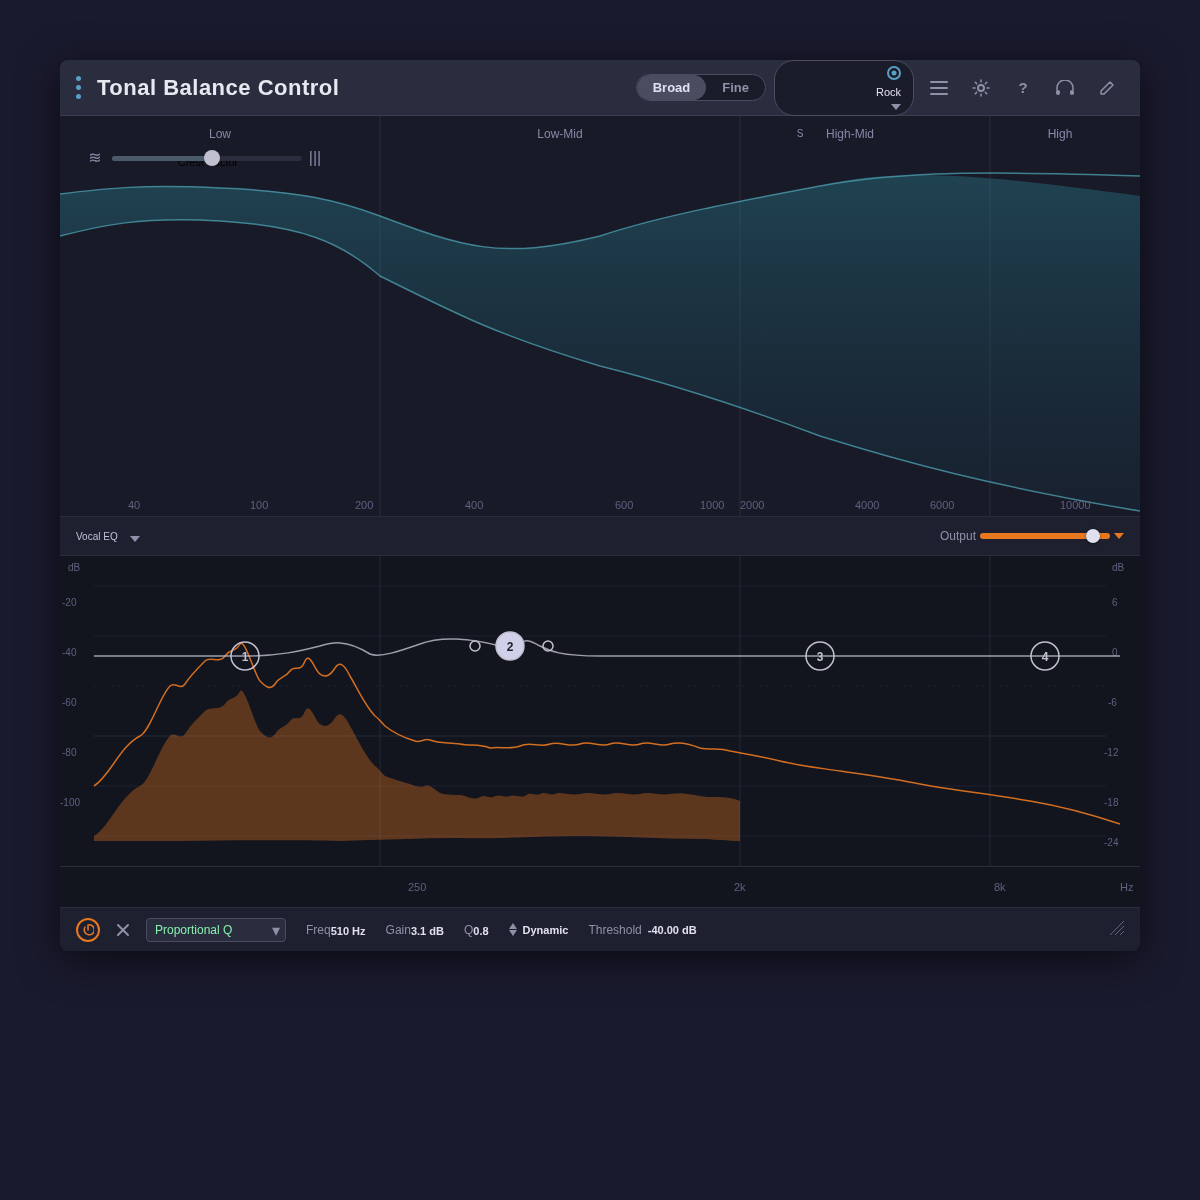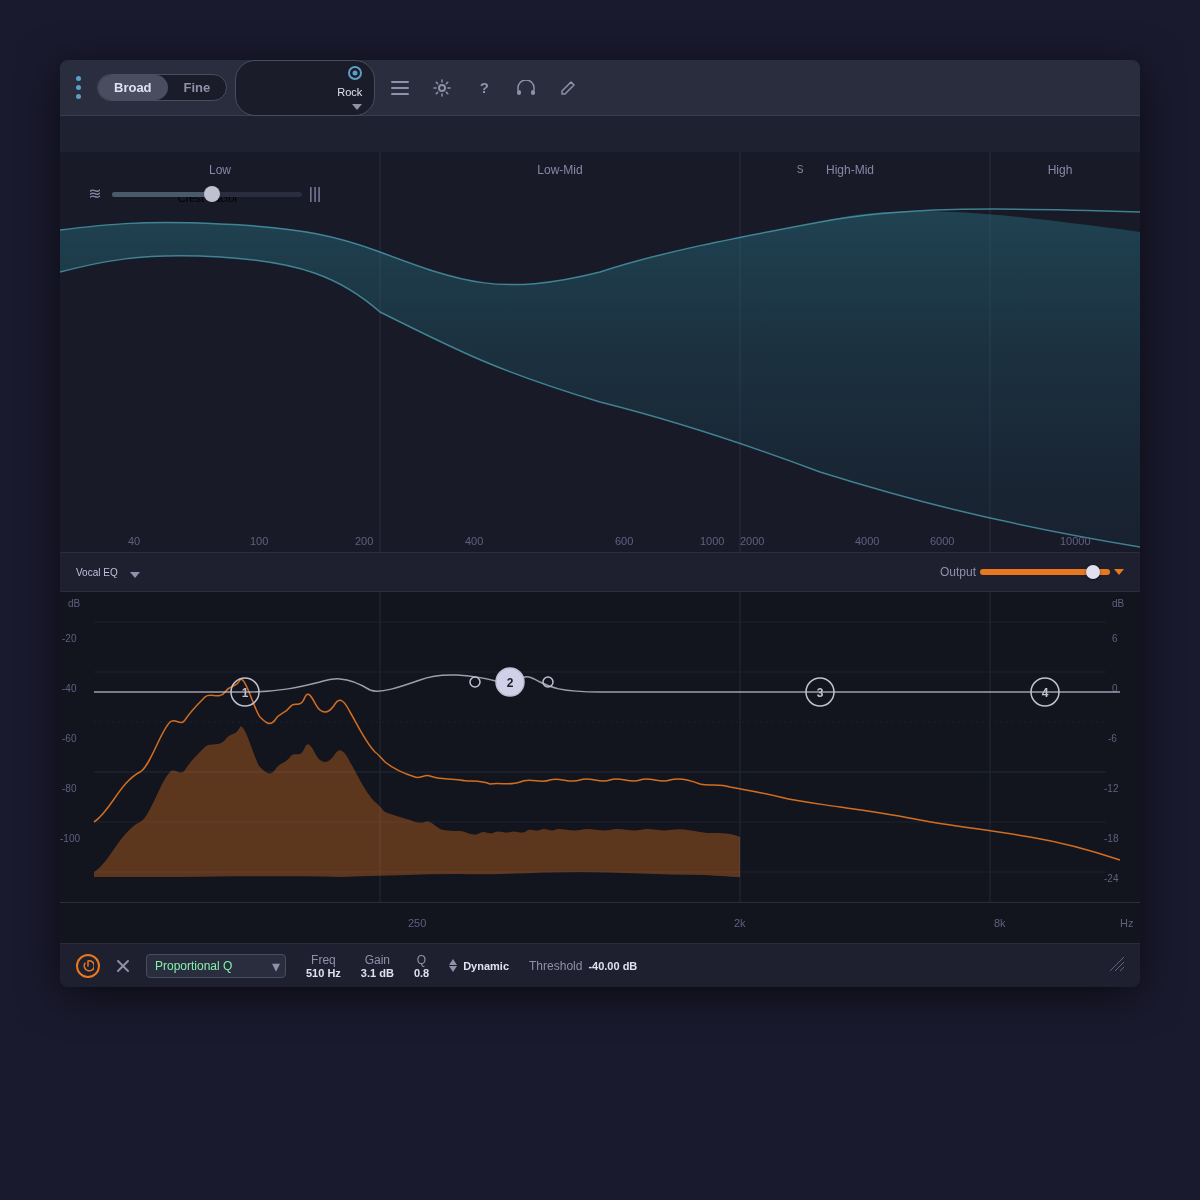--- a/index.html
+++ b/index.html
@@ -138,21 +138,20 @@
       justify-content: center;
       color: #9090a8;
       font-size: 16px;
     }
 
     
     .spectrum-area {
       background: #ec4899;
       position: relative;
       height: 400px;
-      margin-top: 36px;
     }
 
     .eq-toolbar {
       display: flex;
       align-items: center;
       height: 40px;
       background: #1e2030;
       border-top: 1px solid #2a2d3e;
       border-bottom: 1px solid #2a2d3e;
       padding: 0 16px;
@@ -260,23 +259,22 @@
       position: absolute;
       right: 6px;
       top: 50%;
       transform: translateY(-50%);
       color: #9090a8;
       pointer-events: none;
     }
 
     .param-group {
       display: flex;
-      align-items: center;
+      align-items: flex-end;
       margin-left: 8px;
-      flex-direction: column;
     }
     .param-label {
       color: #9090a8;
       font-size: 12px;
     }
     .param-value {
       color: #e0e0f0;
       font-size: 11px;
       font-weight: bold;
     }
@@ -329,20 +327,21 @@
 <body>
 
 <div class="plugin-container">
 
   <div class="header">
     <div class="header-dots">
       <span></span>
         <span></span>
         <span></span>
     </div>
+    <span class="plugin-title">Tonal Balance Control</span>
     <div class="header-controls">
       <div class="broad-fine-toggle">
         <button class="toggle-btn active">Broad</button>
         <button class="toggle-btn">Fine</button>
       </div>
       <div class="preset-dropdown">
         <div class="target-icon"></div>
         <span>Rock</span>
         <div class="chevron-down"></div>
       </div>

